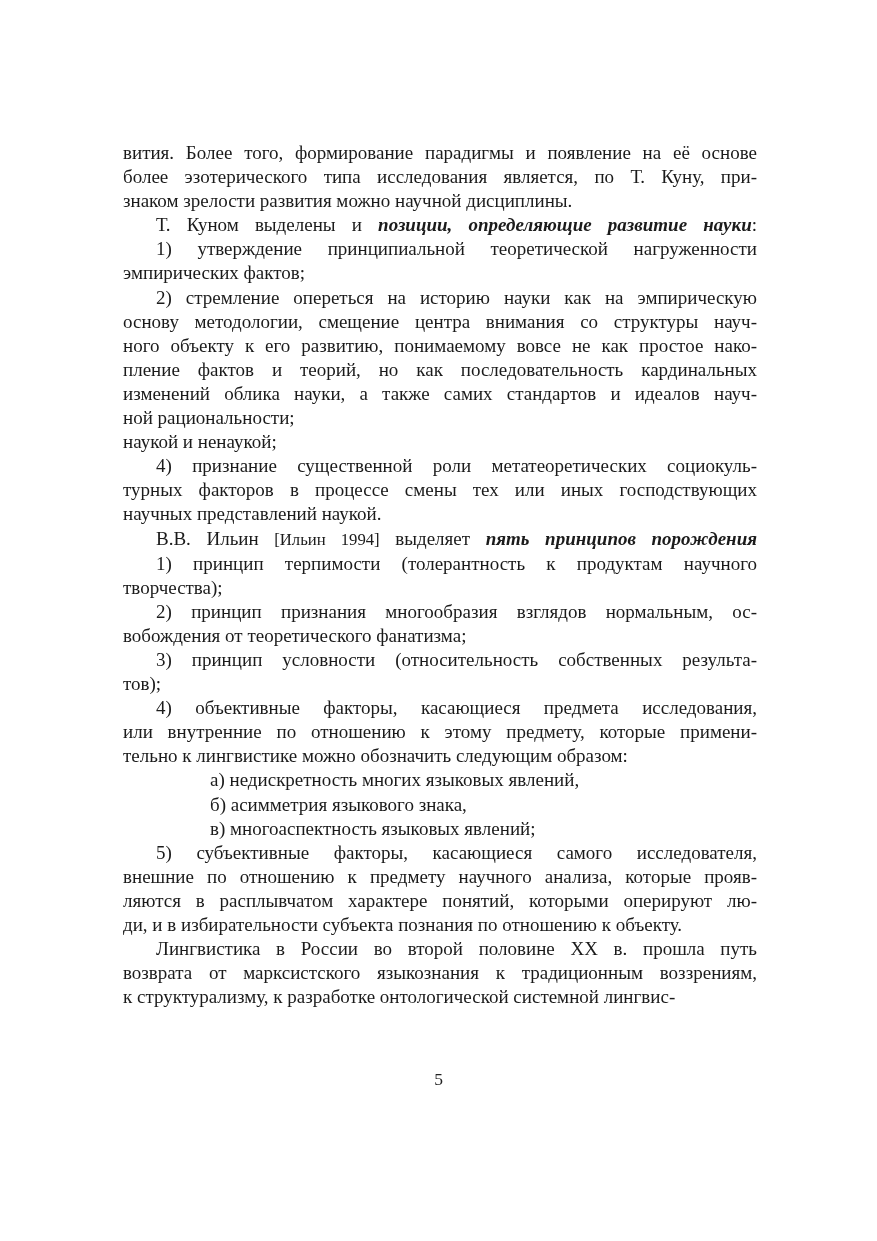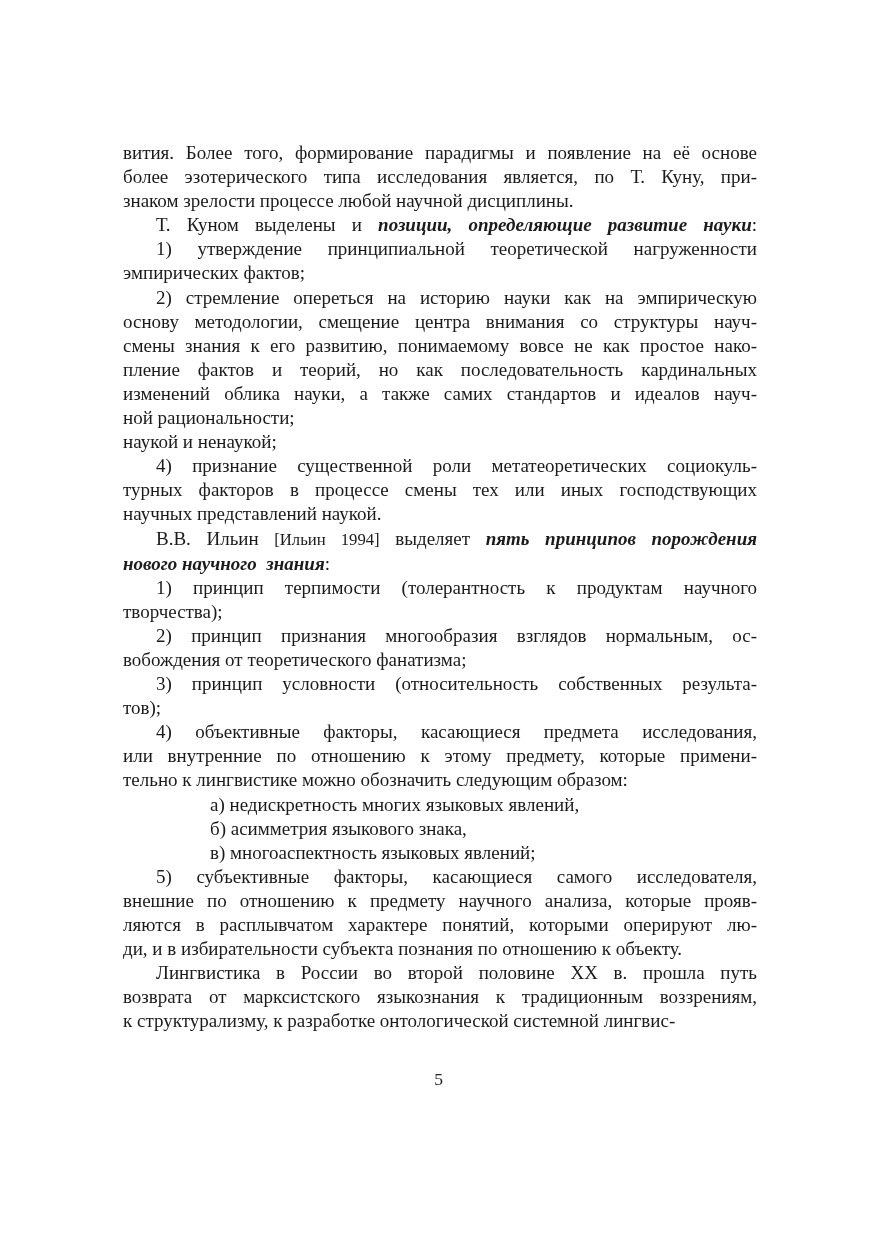--- a/index.html
+++ b/index.html
@@ -36,48 +36,47 @@
   }
 </style>
 </head>
 <body>
 
 <div class="page">
   <div class="text-block">
       <div class="para">
         <div class="line just first"><span>вития. Более того, формирование парадигмы и появление на её основе</span></div>
         <div class="line just"><span>более эзотерического типа исследования является, по Т. Куну, при-</span></div>
-        <div class="line"><span>знаком зрелости процессе любой научной дисциплины.</span></div>
+        <div class="line"><span>знаком зрелости развития можно научной дисциплины.</span></div>
       </div>
       <div class="para ind-p">
         <div class="line just first"><span>Т. Куном выделены и </span><span class="bi">позиции, определяющие развитие науки</span><span>:</span></div>
       </div>
       <div class="para ind-p">
         <div class="line just first"><span>1) утверждение принципиальной теоретической нагруженности</span></div>
         <div class="line"><span>эмпирических фактов;</span></div>
       </div>
       <div class="para ind-p">
         <div class="line just first"><span>2) стремление опереться на историю науки как на эмпирическую</span></div>
         <div class="line just"><span>основу методологии, смещение центра внимания со структуры науч-</span></div>
-        <div class="line just"><span>смены знания к его развитию, понимаемому вовсе не как простое нако-</span></div>
+        <div class="line just"><span>ного объекту к его развитию, понимаемому вовсе не как простое нако-</span></div>
         <div class="line just"><span>пление фактов и теорий, но как последовательность кардинальных</span></div>
         <div class="line just"><span>изменений облика науки, а также самих стандартов и идеалов науч-</span></div>
         <div class="line"><span>ной рациональности;</span></div>
       </div>
       <div class="para ind-p">
         <div class="line"><span>наукой и ненаукой;</span></div>
       </div>
       <div class="para ind-p">
         <div class="line just first"><span>4) признание существенной роли метатеоретических социокуль-</span></div>
         <div class="line just"><span>турных факторов в процессе смены тех или иных господствующих</span></div>
         <div class="line"><span>научных представлений наукой.</span></div>
       </div>
       <div class="para ind-p">
         <div class="line just first"><span>В.В. Ильин </span><span class="sm">[Ильин 1994]</span><span> выделяет </span><span class="bi">пять принципов порождения</span></div>
-        <div class="line"><span class="bi">нового научного&nbsp; знания</span><span>:</span></div>
       </div>
       <div class="para ind-p">
         <div class="line just first"><span>1) принцип терпимости (толерантность к продуктам научного</span></div>
         <div class="line"><span>творчества);</span></div>
       </div>
       <div class="para ind-p">
         <div class="line just first"><span>2) принцип признания многообразия взглядов нормальным, ос-</span></div>
         <div class="line"><span>вобождения от теоретического фанатизма;</span></div>
       </div>
       <div class="para ind-p">

